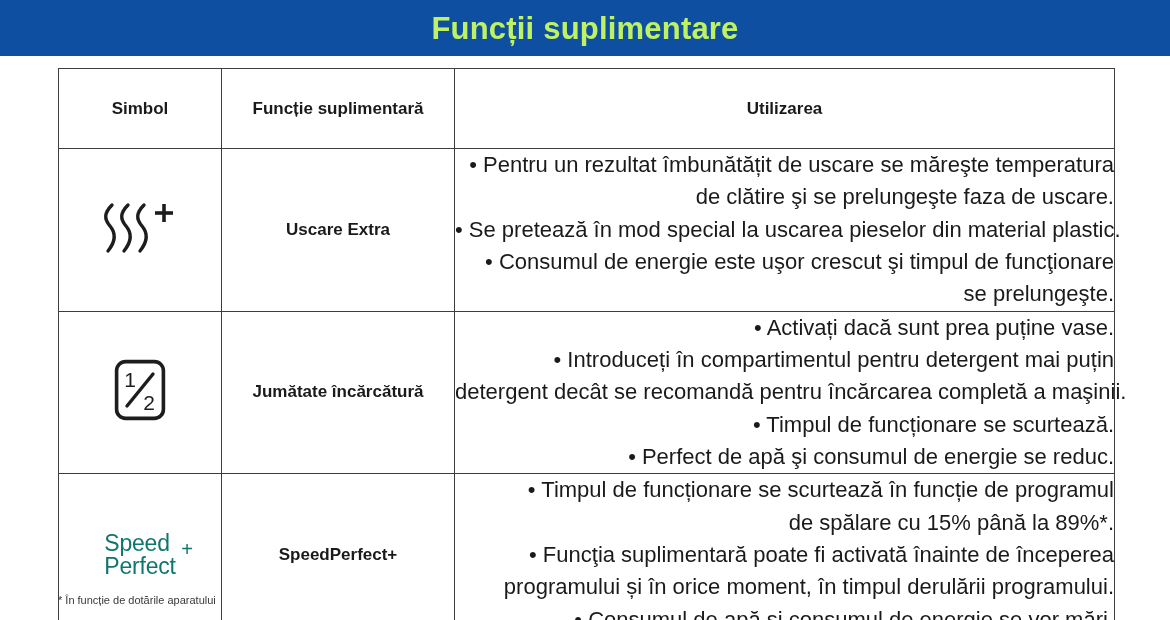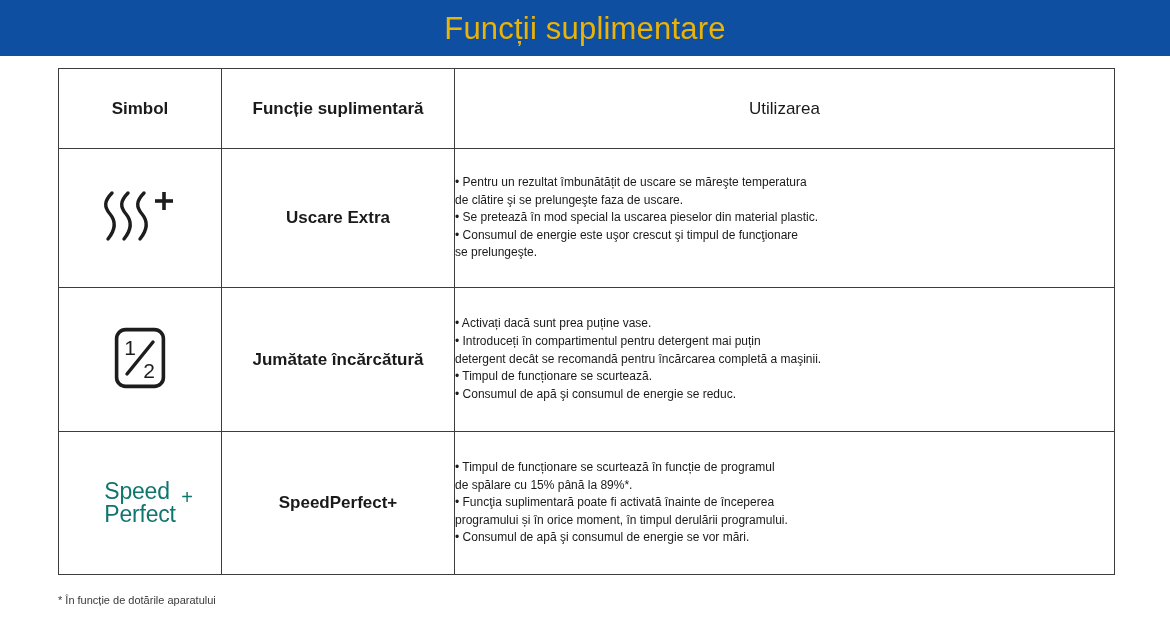--- a/index.html
+++ b/index.html
@@ -21,23 +21,23 @@
     left: 0;
     top: 0;
     width: 1170px;
     height: 56px;
     background: #0F4FA2;
     display: flex;
     align-items: center;
     justify-content: center;
   }
   .title-text {
-    color: #eab308;
+    color: #bef264;
     font-size: 31px;
-    font-weight: normal;
+    font-weight: bold;
     letter-spacing: 0.2px;
     line-height: 1;
   }
 
   
   .table-wrap {
     position: absolute;
     left: 58px;
     top: 68px;
     width: 1056px;
@@ -57,36 +57,36 @@
   col.c-symbol { width: 163px; }
   col.c-name   { width: 233px; }
   col.c-usage  { width: 660px; }
 
   thead th {
     height: 79px;
     font-size: 17px;
     font-weight: bold;
     text-align: center;
   }
-  thead th.usage-head { font-weight: normal; }
+  thead th.usage-head { font-weight: bold; }
 
   td.symbol-cell {
     text-align: center;
     height: 138px;
   }
   td.name-cell {
     text-align: center;
     font-size: 17px;
     font-weight: bold;
   }
   td.usage-cell {
     padding: 8px 10px 8px 14px;
-    font-size: 12px;
+    font-size: 22px;
     line-height: 1.47;
-    text-align: left;
+    text-align: right;
   }
   .usage-line {
     white-space: nowrap;
   }
 
   
   tr.row-1 td { height: 138px; }
   tr.row-2 td { height: 143px; }
   tr.row-3 td { height: 142px; }
 
@@ -193,21 +193,21 @@
               <text x="35" y="51" font-family="Liberation Sans, sans-serif" font-size="21" fill="#1d1d1d" text-anchor="middle">2</text>
             </svg>
           </span>
         </td>
         <td class="name-cell">Jumătate încărcătură</td>
         <td class="usage-cell">
           <div class="usage-line">• Activați dacă sunt prea puține vase.</div>
           <div class="usage-line">• Introduceți în compartimentul pentru detergent mai puțin</div>
           <div class="usage-line">detergent decât se recomandă pentru încărcarea completă a maşinii.</div>
           <div class="usage-line">• Timpul de funcționare se scurtează.</div>
-          <div class="usage-line">• Consumul de apă şi consumul de energie se reduc.</div>
+          <div class="usage-line">• Perfect de apă şi consumul de energie se reduc.</div>
         </td>
       </tr>
 
       <tr class="row-3">
         <td class="symbol-cell">
           <span class="sym-speed">
             <span class="sp-line1">Speed</span>
             <span class="sp-line2">Perfect</span>
             <span class="sp-plus">+</span>
           </span>

